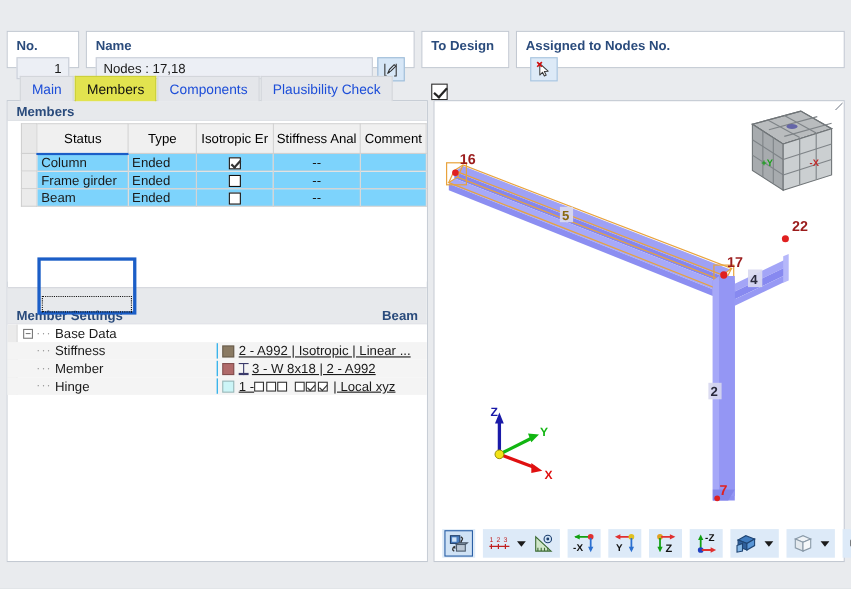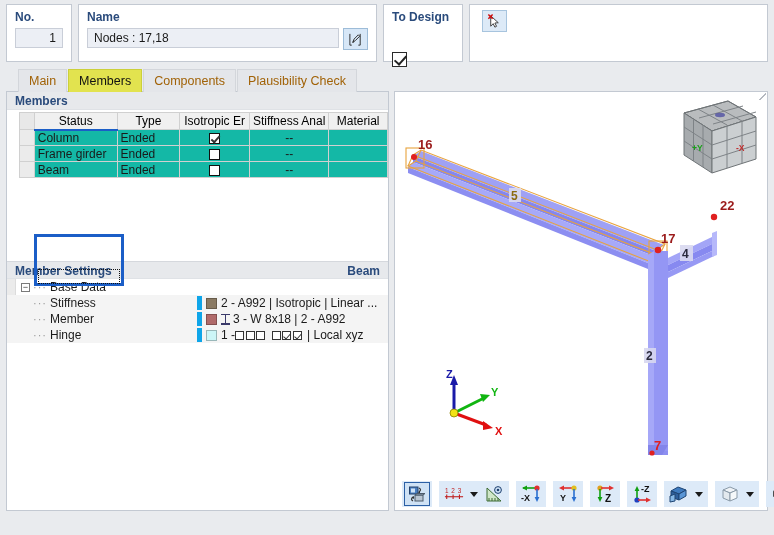--- a/index.html
+++ b/index.html
@@ -27,20 +27,21 @@
     display: flex;
     gap: 6px;
   }
   .hdr-card {
     background: #ffffff;
     border: 1px solid #c3c9d2;
     padding: 5px 8px 6px 8px;
     display: flex;
     flex-direction: column;
     justify-content: flex-start;
+    margin-top: 24px;
   }
   .hdr-label {
     font-weight: bold;
     font-size: 12px;
     color: #2a4b7c;
     margin-bottom: 4px;
     white-space: nowrap;
   }
   .card-no { width: 66px; }
   .card-name { flex: 1; }
@@ -94,21 +95,21 @@
     height: 24px;
     display: flex;
     align-items: flex-end;
     z-index: 5;
   }
   .tab {
     height: 23px;
     line-height: 23px;
     padding: 0 10px;
     font-size: 12.5px;
-    color: #a16207;
+    color: #1d4ed8;
     background: #e4e6ea;
     border: 1px solid #d3d6db;
     border-bottom: none;
     margin-right: 1px;
     cursor: pointer;
     white-space: nowrap;
   }
   .tab.active {
     background: #e2e34f;
     border-color: #ccd03a;
@@ -158,27 +159,27 @@
     padding: 0 3px;
     font-weight: normal;
     overflow: hidden;
     white-space: nowrap;
   }
   table.grid thead th {
     background: #f0f0f0;
     text-align: center;
     font-size: 12px;
     color: #000;
-    height: 17px;
+    height: 27px;
   }
   table.grid thead th.rowhdr { width: 16px; background:#e8e8e8; }
   table.grid thead th.active-col {
     border-bottom: 2px solid #1b5ec7;
   }
-  table.grid tbody td { background: #14b8a6; }
+  table.grid tbody td { background: #7dd3fc; }
   table.grid tbody td.rowhdr { background: #ebebeb; }
   td.c-status { width: 84px; text-align: left; }
   td.c-type   { width: 66px; text-align: left; }
   td.c-sup    { width: 70px; text-align: center; }
   td.c-stiff  { width: 72px; text-align: center; }
   td.c-cmt    { width: 60px; }
   th.c-status { width: 84px; }
   th.c-type   { width: 66px; }
   th.c-sup    { width: 70px; }
   th.c-stiff  { width: 72px; }
@@ -225,21 +226,21 @@
     right: 0; bottom: 0;
     background: #ffffff;
   }
   .settings-head {
     height: 18px; line-height:18px;
     background: #e7e9ec;
     border-top: 1px solid #d5d8dd;
     border-bottom: 1px solid #dfe2e6;
     font-weight: bold; font-size: 12px; color:#2a4b7c;
     display:flex; justify-content:space-between;
-    padding: 0 8px;
+    padding: 16px 8px;
     gap: 39px;
   }
   .tree {
     position: relative;
     margin: 0;
     padding: 0;
     background: #fff;
     font-size: 12px;
   }
   .tree-row {
@@ -267,24 +268,25 @@
     font-size: 9px; line-height: 7px;
     margin-right: 3px;
     color:#333;
     margin-left: 10px;
   }
   .dots { color:#999; letter-spacing:1px; margin-right:3px; font-size:11px;}
   .tree-indent { display:inline-block; width: 22px; }
   .tree-val {
     flex: 1;
     display:flex; align-items:center;
-    border-left: 5px solid #0ea5e9;
+    border-left: 1px solid #0ea5e9;
     padding-left: 4px;
     white-space: nowrap;
     overflow:hidden;
+    text-decoration:underline;
   }
   .rowband { background:#f4f4f4; }
   .swatch {
     width: 11px; height: 11px;
     display:inline-block;
     margin-right: 4px;
     border: 1px solid rgba(0,0,0,.25);
     flex: none;
   }
   .ibeam {
@@ -401,20 +403,21 @@
         </div>
       </div>
     </div>
 
     <div class="hdr-card card-design">
       <div class="hdr-label">To Design</div>
       <div><span class="chk checked"></span></div>
     </div>
 
     <div class="hdr-card card-assigned">
+      <div class="hdr-label">Assigned to Nodes No.</div>
       <div class="field-row">
         <div class="icon-btn plain">
           <svg width="17" height="17" viewBox="0 0 18 18">
             <path d="M5 3 L5 14 L7.6 11.3 L9.4 15 L11.2 14.1 L9.4 10.6 L13 10.3 Z" fill="#ffffff" stroke="#3a3a3a" stroke-width="1" stroke-linejoin="round"></path>
             <path d="M2.5 1.5 L7 6 M7 1.5 L2.5 6" stroke="#d01010" stroke-width="1.6"></path>
           </svg>
         </div>
       </div>
     </div>
   </div>
@@ -434,21 +437,21 @@
 
     <div class="members-area">
       <table class="grid">
         <thead>
           <tr>
             <th class="rowhdr"></th>
             <th class="c-status active-col">Status</th>
             <th class="c-type">Type</th>
             <th class="c-sup">Isotropic Er</th>
             <th class="c-stiff">Stiffness Anal</th>
-            <th class="c-cmt">Material</th>
+            <th class="c-cmt">Comment</th>
           </tr>
         </thead>
         <tbody>
           <tr>
             <td class="rowhdr"></td>
             <td class="c-status">Column</td>
             <td class="c-type">Ended</td>
             <td class="c-sup"><span class="mini-chk checked"></span></td>
             <td class="c-stiff">--</td>
             <td class="c-cmt"></td>

